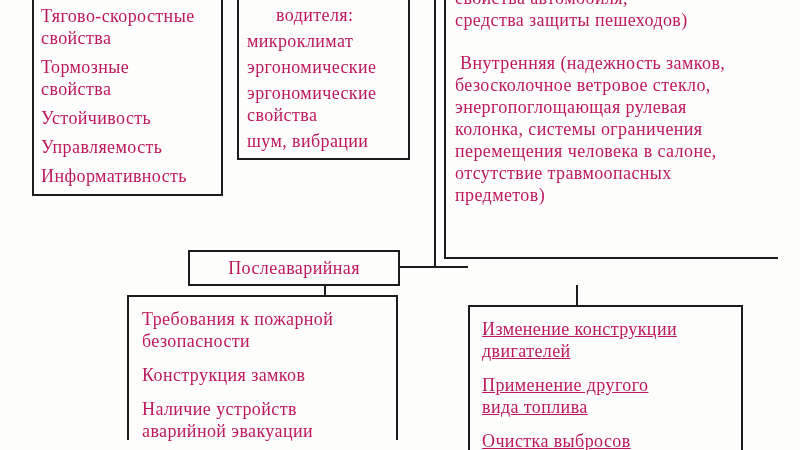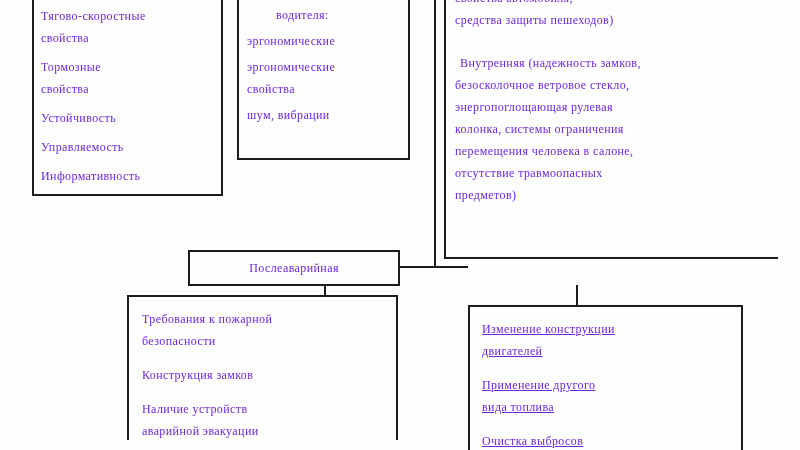--- a/index.html
+++ b/index.html
@@ -3,22 +3,22 @@
 <meta charset="utf-8">
 <style>
   html, body { margin: 0; padding: 0; }
   .page {
     position: relative;
     width: 800px;
     height: 450px;
     background: #fdfdfb;
     overflow: hidden;
     font-family: "Liberation Serif", "DejaVu Serif", serif;
-    color: #6d28d9;
-    font-size: 12px;
+    color: #be185d;
+    font-size: 18px;
     line-height: 22px;
     letter-spacing: 0.4px;
   }
   .box {
     position: absolute;
     box-sizing: border-box;
     border: 2px solid #1c1c1c;
     background: #fdfdfb;
   }
   .noTop    { border-top: none; }
@@ -78,20 +78,21 @@
 свойства</p>
     <p class="t">Тормозные
 свойства</p>
     <p class="t">Устойчивость</p>
     <p class="t">Управляемость</p>
     <p class="t">Информативность</p>
   </div>
 
   <div class="box noTop box-workplace">
     <p class="t lead">водителя:</p>
+    <p class="t">микроклимат</p>
     <p class="t">эргономические</p>
     <p class="t">эргономические
 свойства</p>
     <p class="t">шум, вибрации</p>
   </div>
 
   <div class="box noTop noRight box-passive">
     <p class="t p1">свойства автомобиля,
 средства защиты пешеходов)</p>
     <p class="t p2">Внутренняя (надежность замков,

